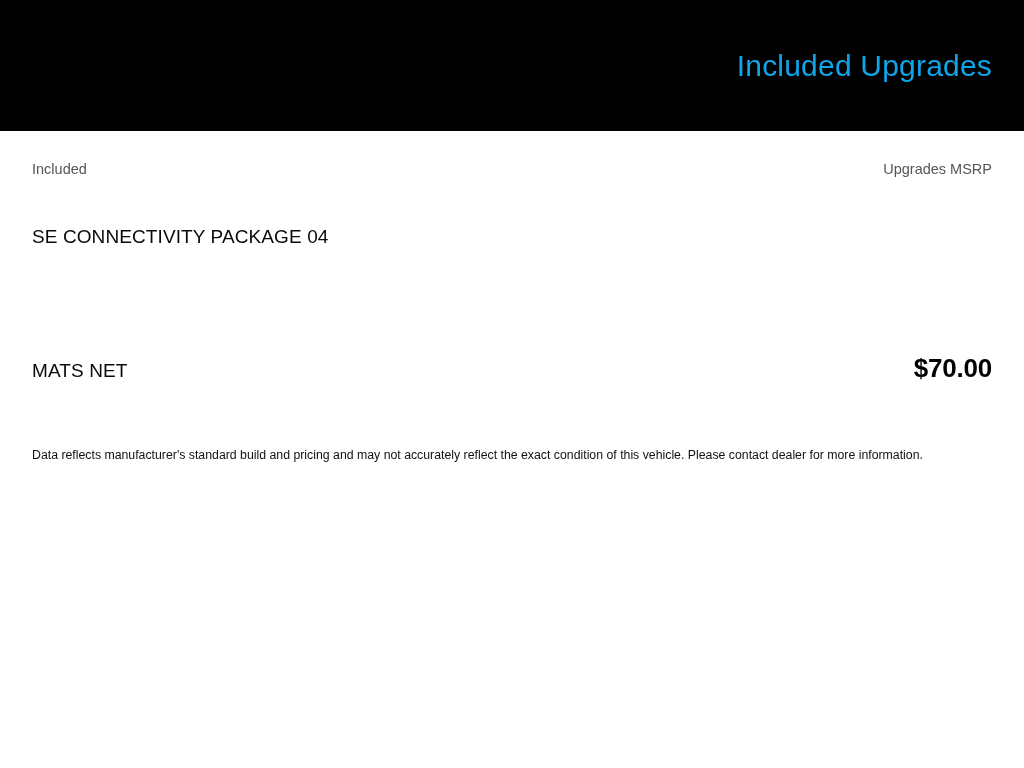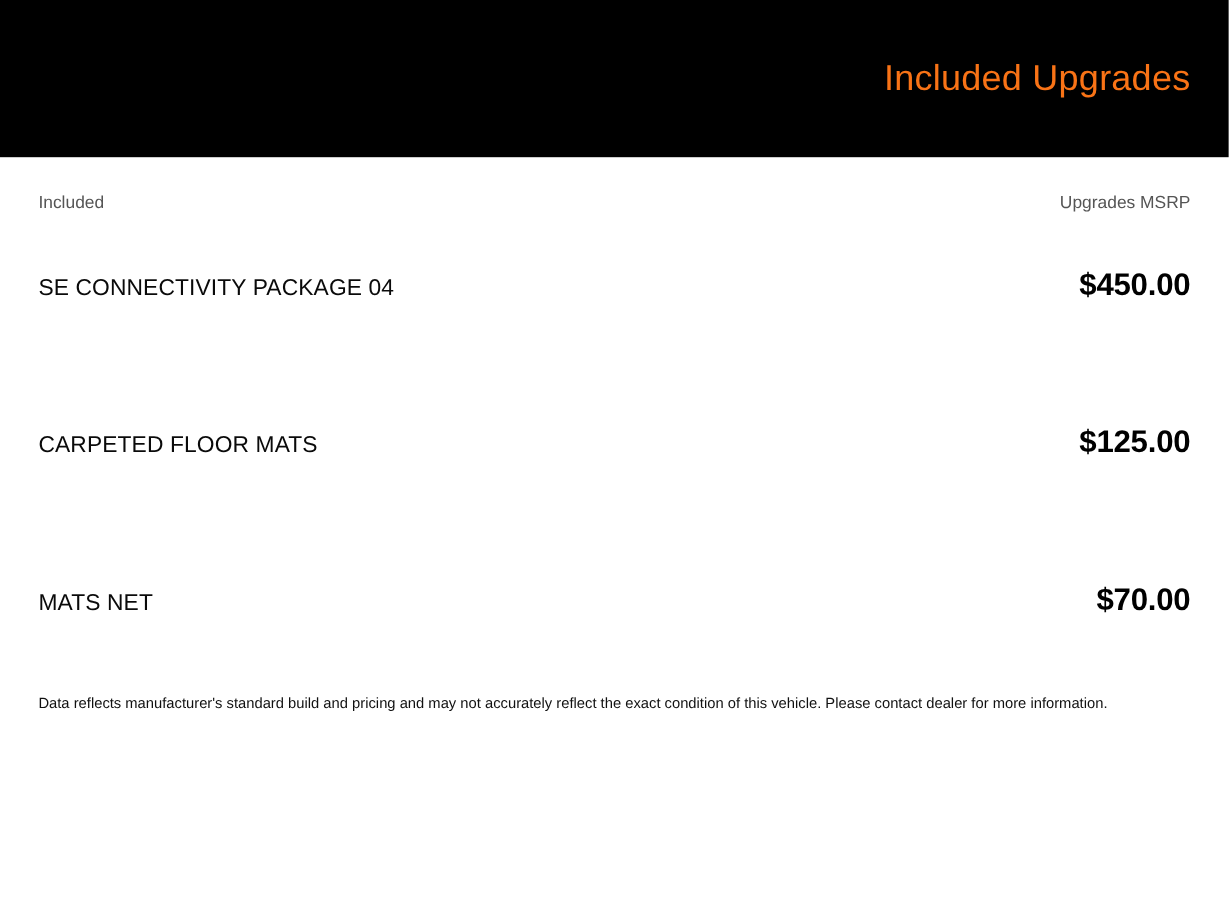--- a/index.html
+++ b/index.html
@@ -25,21 +25,21 @@
     background: #000000;
     height: 131px;
     flex: 0 0 131px;
     display: flex;
     align-items: center;
     justify-content: flex-end;
     box-sizing: border-box;
     padding-right: 32px;
   }
   .header-title {
-    color: #f97316;
+    color: #0ea5e9;
     font-size: 30px;
     font-weight: 400;
     letter-spacing: 0.2px;
     line-height: 1.1;
   }
   .content {
     flex: 1 1 auto;
     box-sizing: border-box;
     padding: 0 32px;
     display: flex;
@@ -100,27 +100,22 @@
 
     <div class="column-head">
       <div class="col-label">Included</div>
       <div class="col-label">Upgrades MSRP</div>
     </div>
 
     <div class="upgrade-list">
 
       <div class="upgrade-row">
         <div class="name">SE CONNECTIVITY PACKAGE 04</div>
-        <div class="price">$450.00</div>
       </div>
 
-      <div class="upgrade-row">
-        <div class="name">CARPETED FLOOR MATS</div>
-        <div class="price">$125.00</div>
-      </div>
 
 
       <div class="upgrade-row">
         <div class="name">MATS NET</div>
         <div class="price">$70.00</div>
       </div>
 
     </div>
 
     <div class="disclaimer">Data reflects manufacturer's standard build and pricing and may not accurately reflect the exact condition of this vehicle. Please contact dealer for more information.</div>

